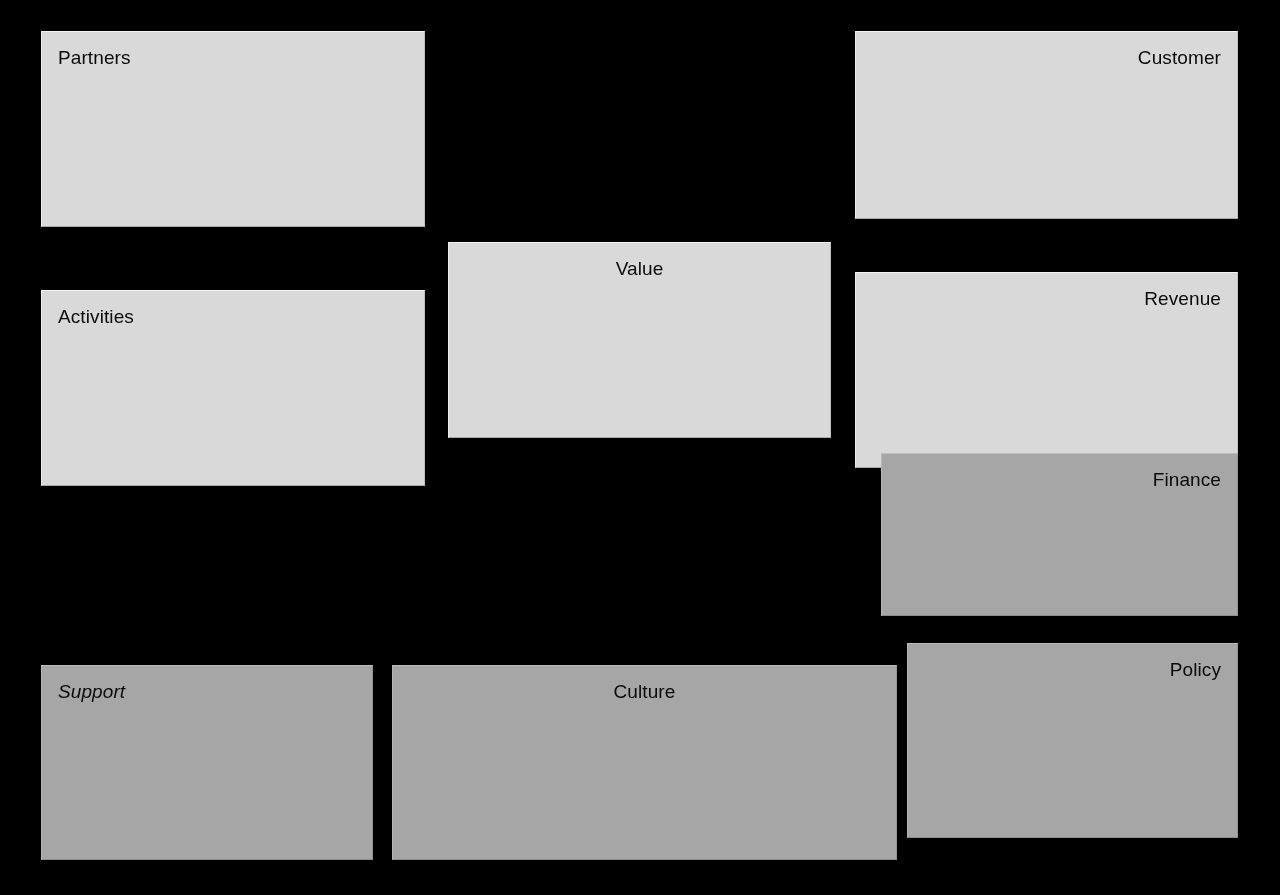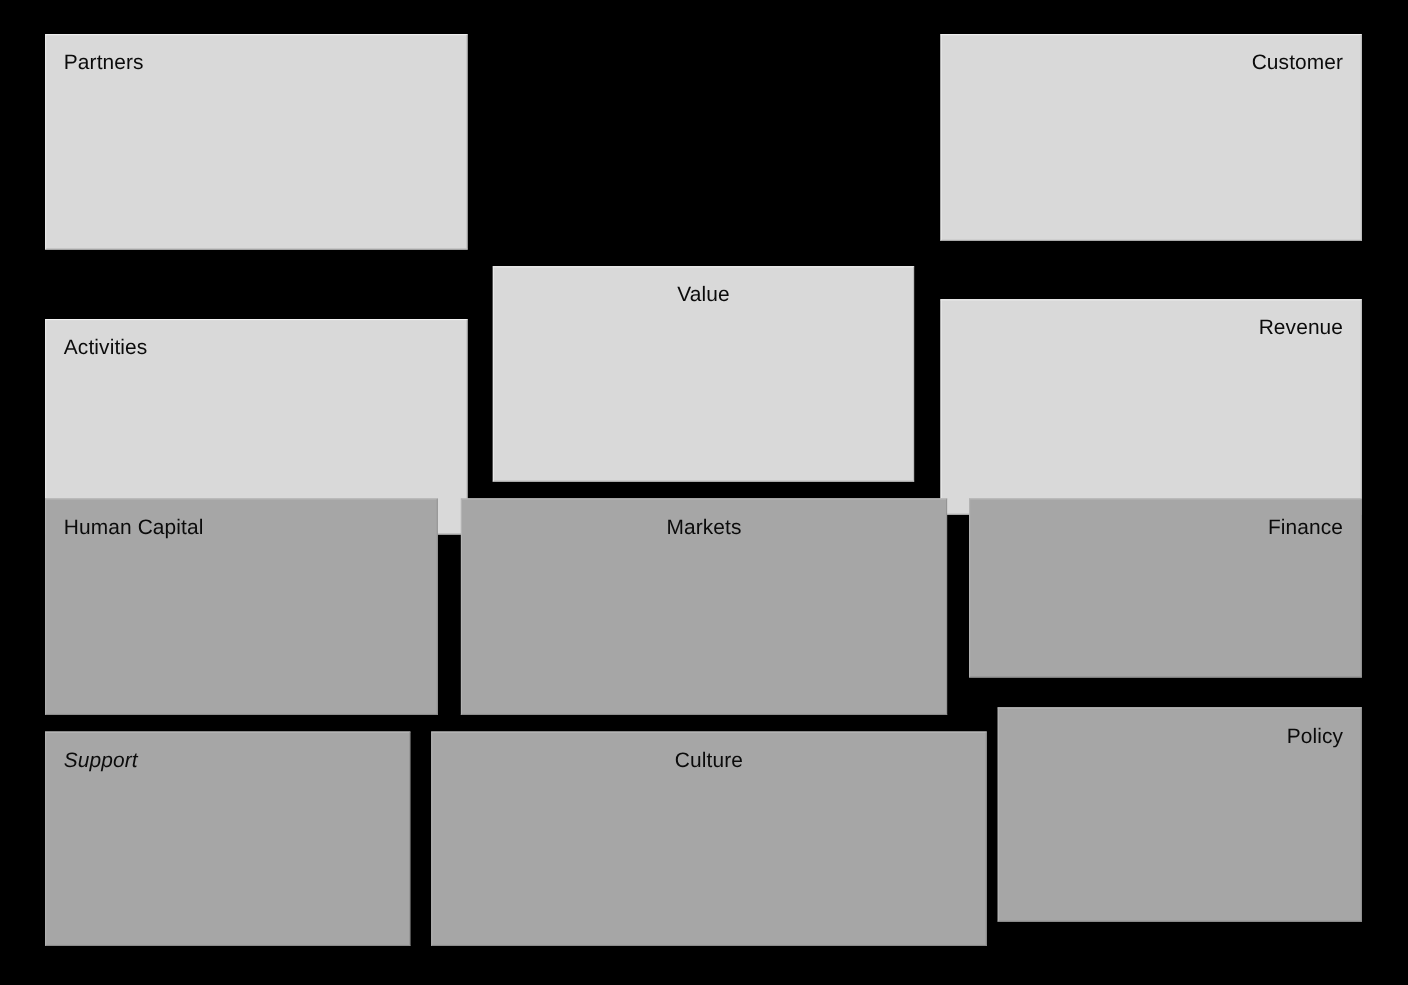--- a/index.html
+++ b/index.html
@@ -69,26 +69,20 @@
     </div>
     <div class="card light align-left" style="left: 41px; top: 242px; width: 384px; height: 196px; margin-top: 48px;">
       <div class="card-label">Activities</div>
     </div>
     <div class="card light align-center" style="left: 448px; top: 242px; width: 383px; height: 196px;">
       <div class="card-label">Value</div>
     </div>
     <div class="card light align-right" style="left: 855px; top: 242px; width: 383px; height: 196px; margin-top: 30px;">
       <div class="card-label">Revenue</div>
     </div>
-    <div class="card dark align-left" style="left: 41px; top: 453px; width: 357px; height: 197px;">
-      <div class="card-label">Human Capital</div>
-    </div>
-    <div class="card dark align-center" style="left: 419px; top: 453px; width: 442px; height: 197px;">
-      <div class="card-label">Markets</div>
-    </div>
     <div class="card dark align-right" style="left: 881px; top: 453px; width: 357px; height: 163px;">
       <div class="card-label">Finance</div>
     </div>
     <div class="card dark align-left" style="left: 41px; top: 665px; width: 332px; height: 195px; font-style: italic;">
       <div class="card-label">Support</div>
     </div>
     <div class="card dark align-center" style="left: 392px; top: 665px; width: 505px; height: 195px;">
       <div class="card-label">Culture</div>
     </div>
     <div class="card dark align-right" style="left: 907px; top: 643px; width: 331px; height: 195px;">

